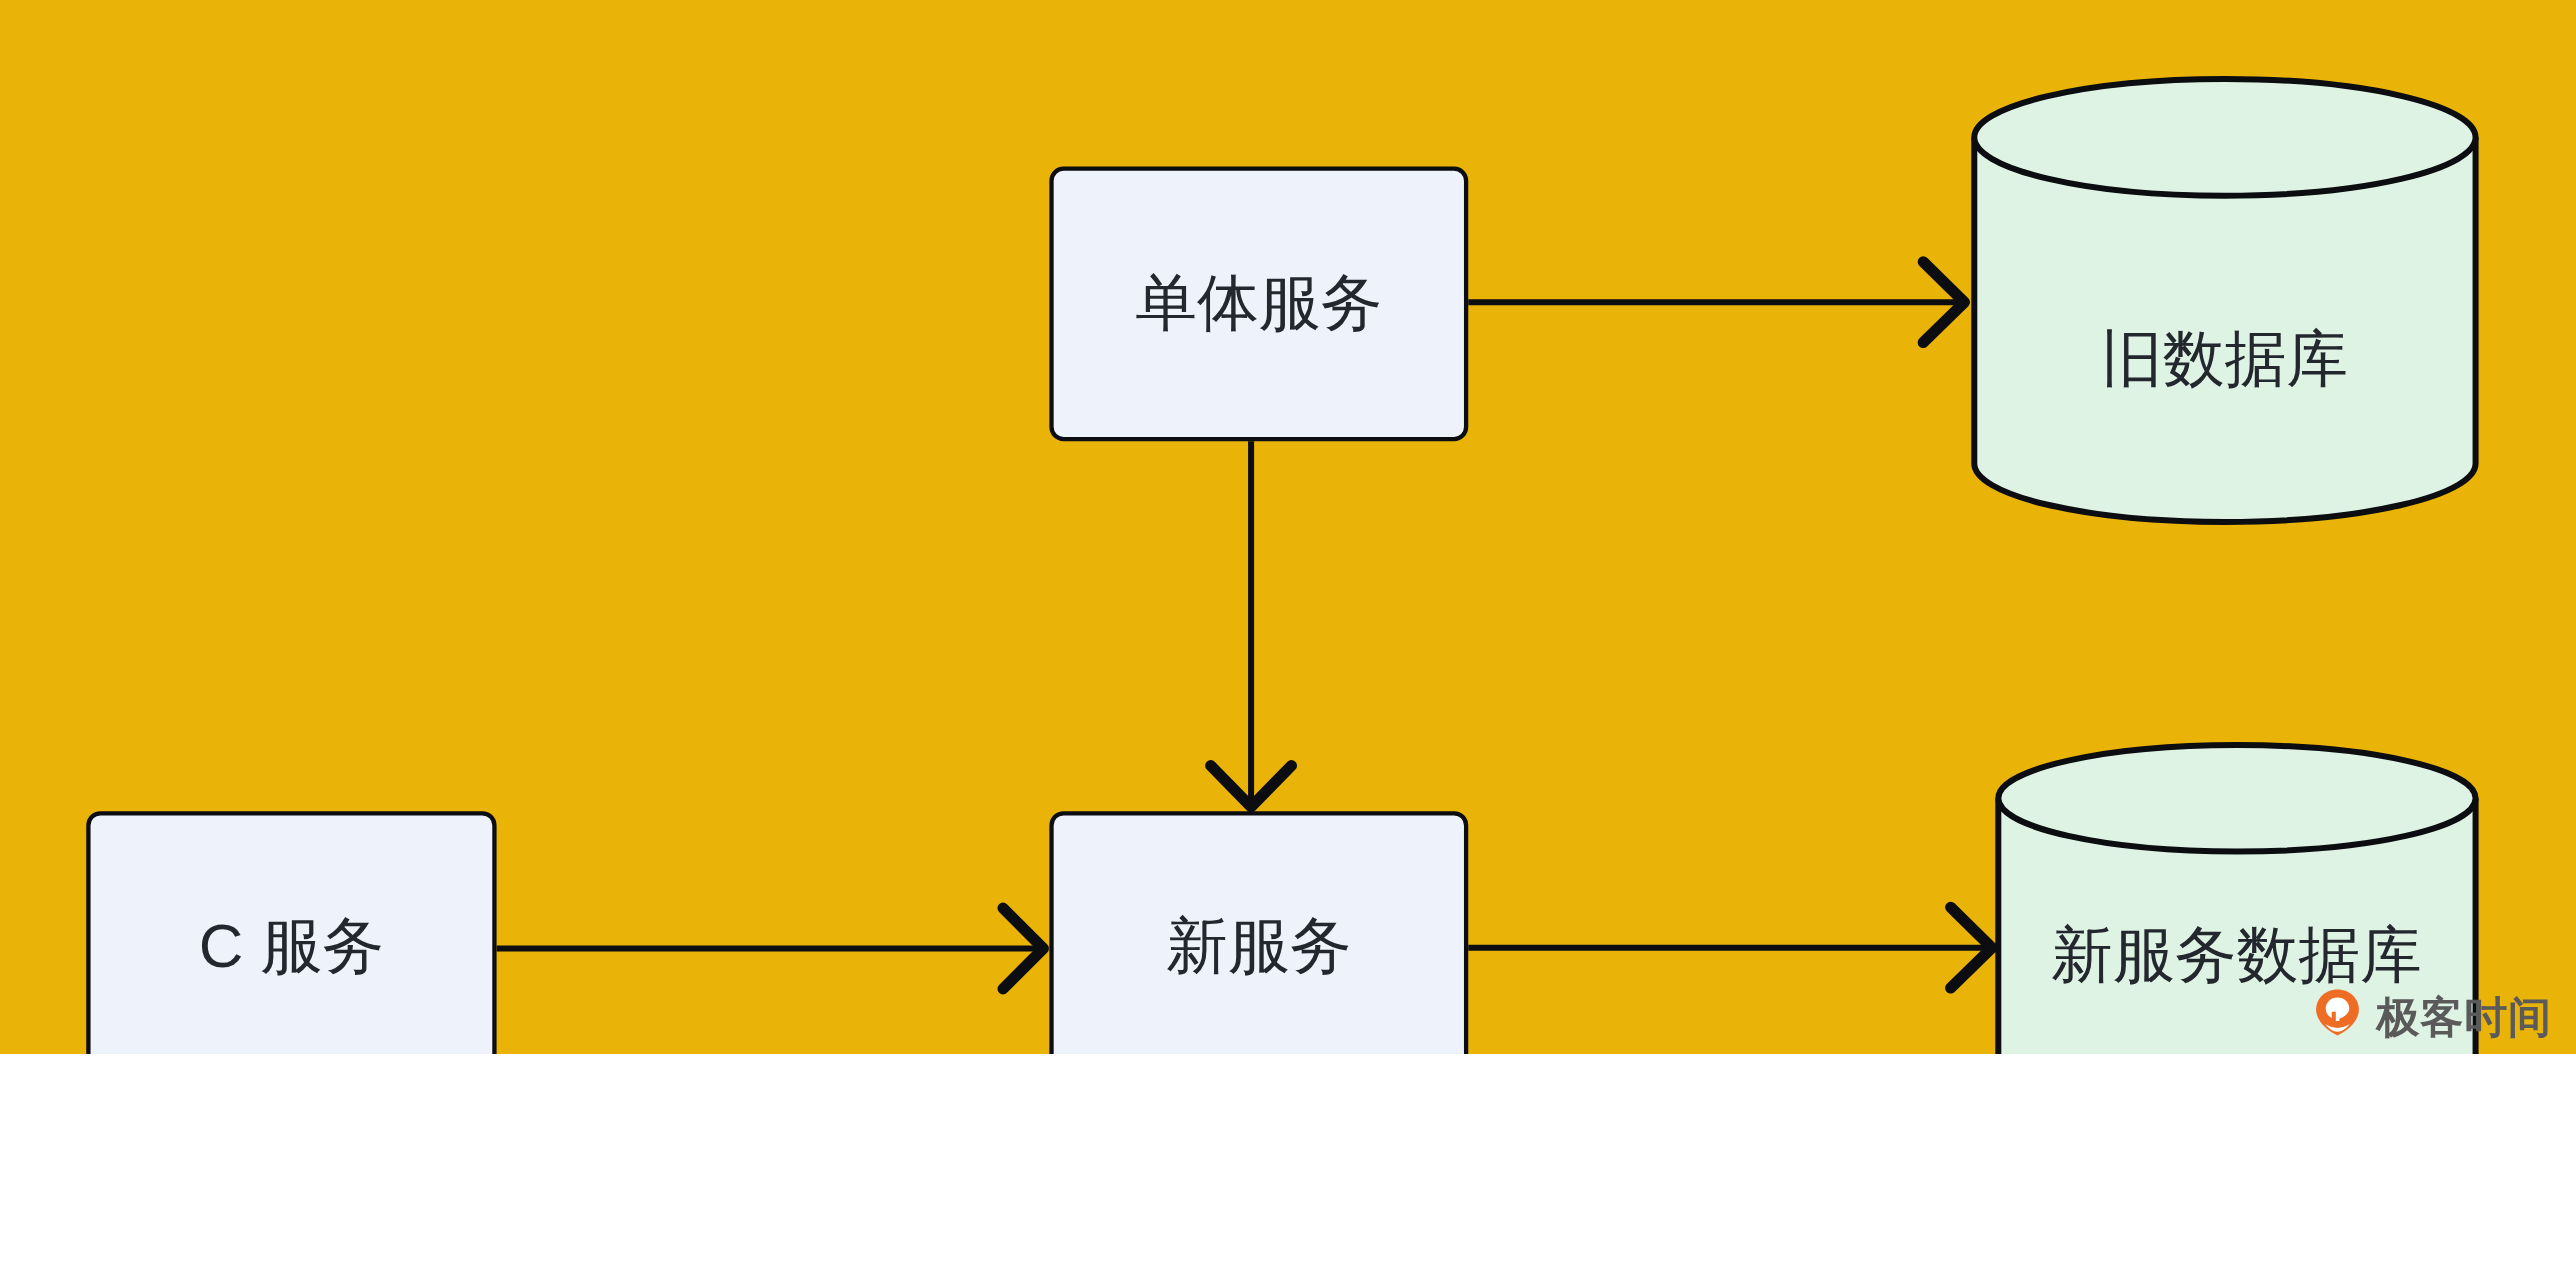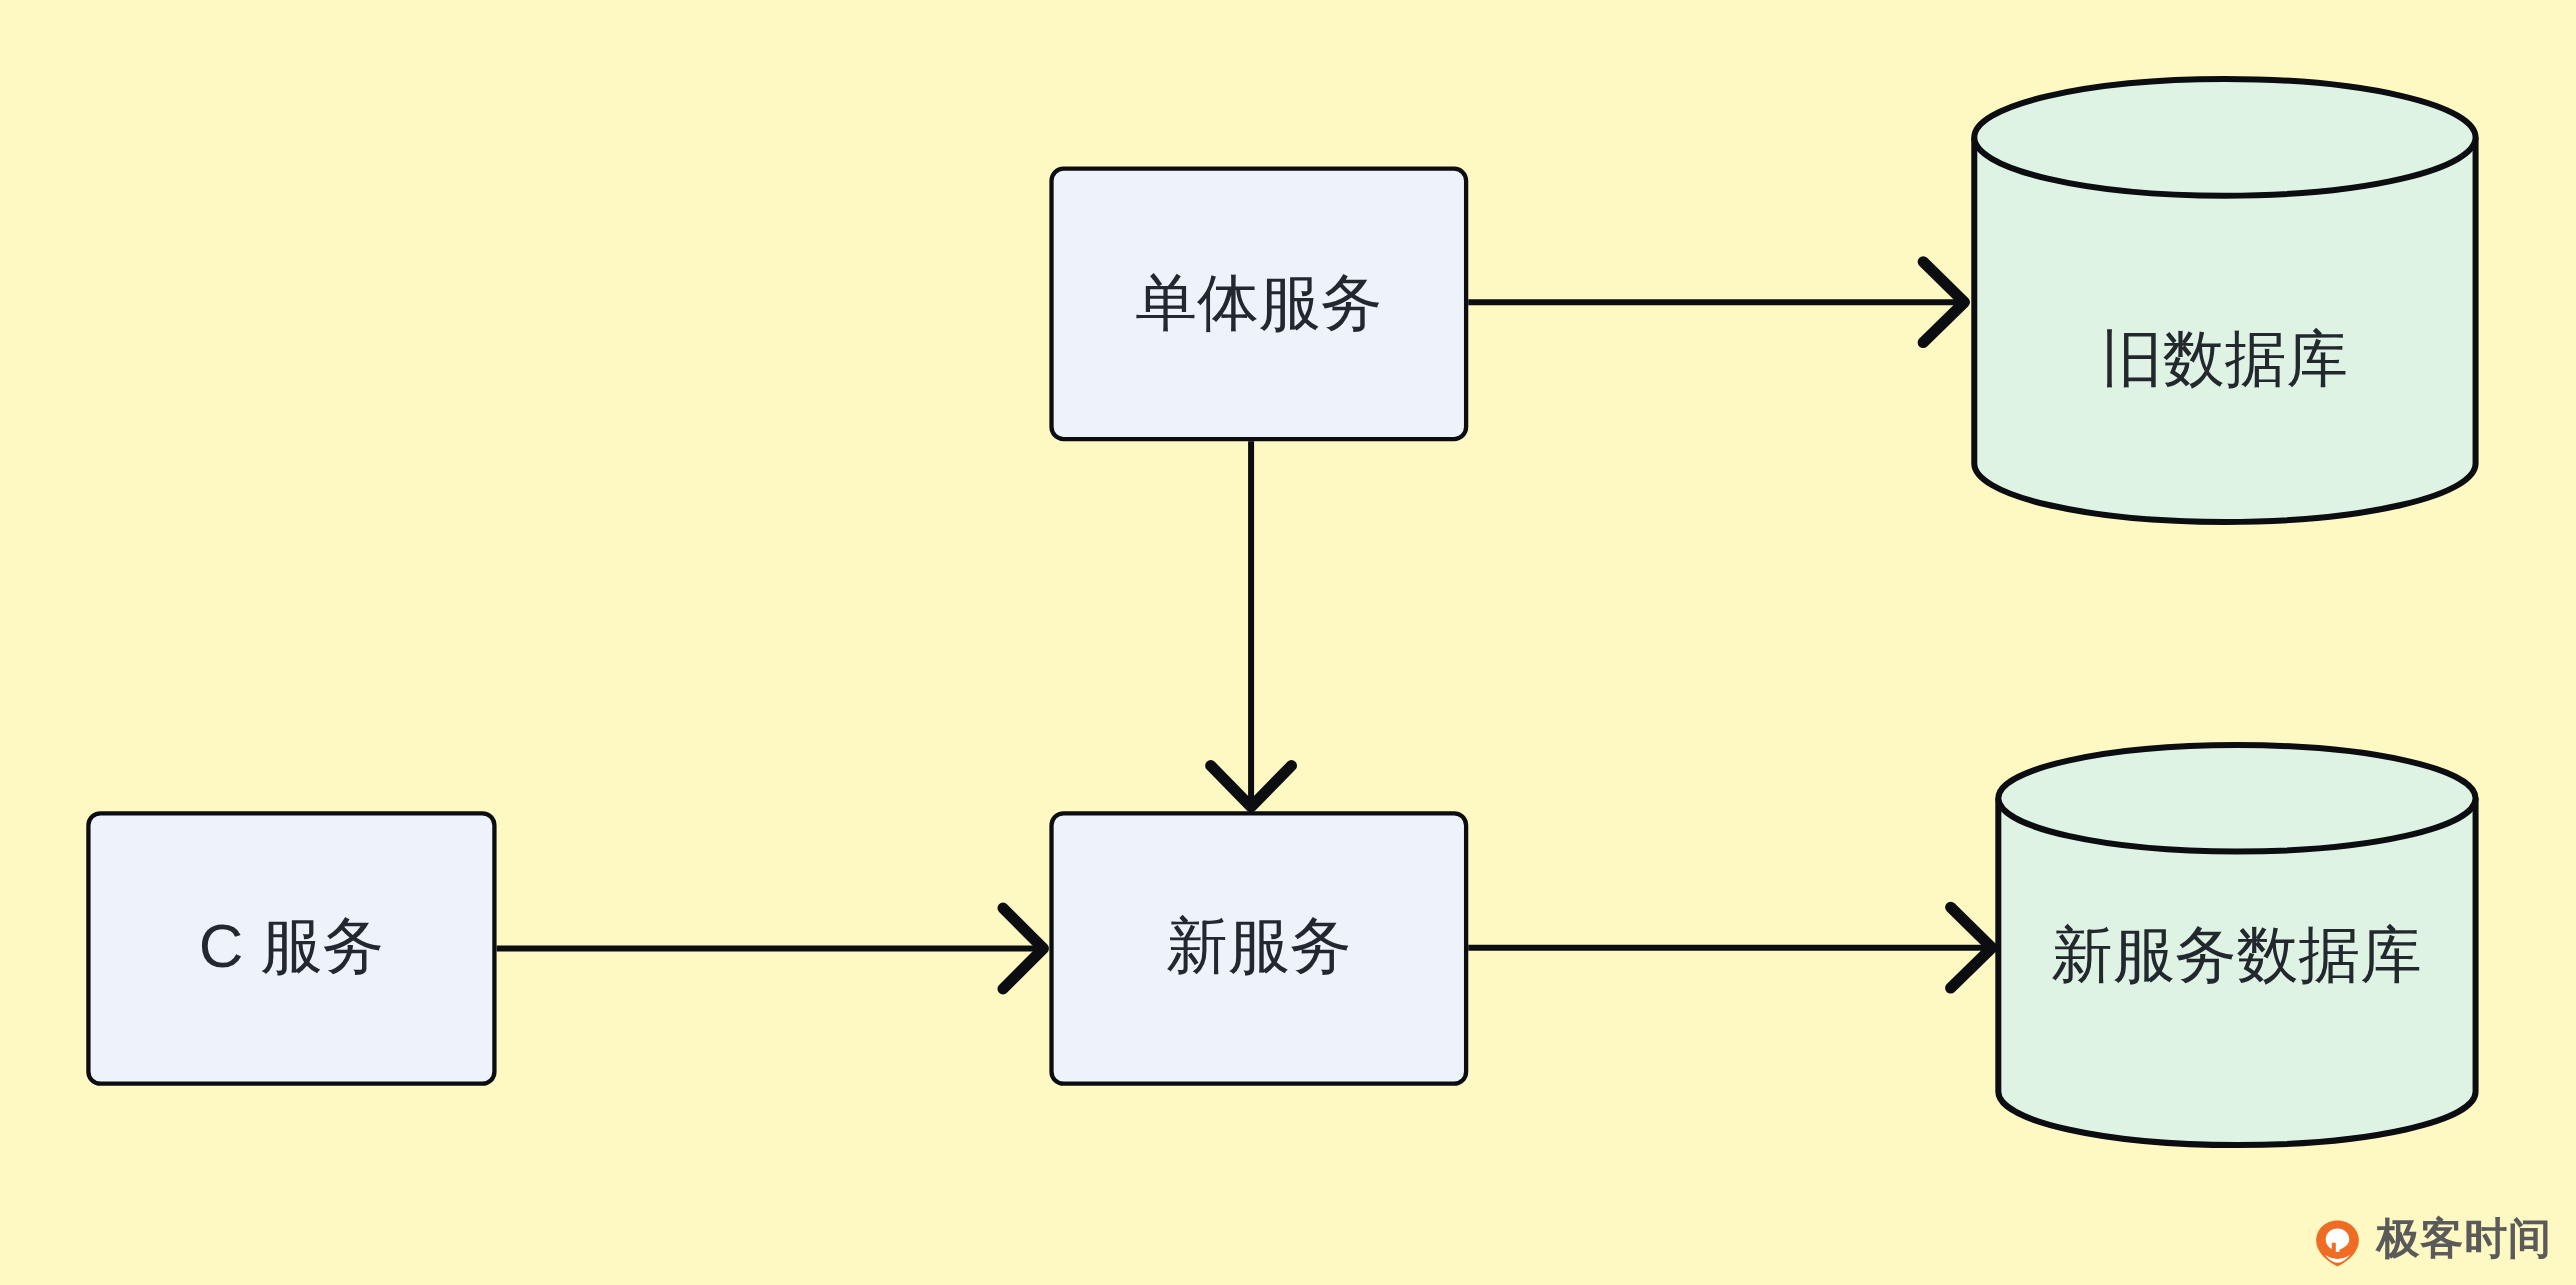--- a/index.html
+++ b/index.html
@@ -7,22 +7,22 @@
     margin: 0;
     padding: 0;
     background: #ffffff;
   }
   body {
     font-family: "Liberation Sans", "DejaVu Sans", sans-serif;
   }
   #canvas {
     position: relative;
     width: 2576px;
-    height: 1285px;
-    background: #fef9c3;
+    height: 1054px;
+    background: #eab308;
     overflow: hidden;
   }
   #diagram-svg {
     position: absolute;
     left: 0;
     top: 0;
     width: 2576px;
     height: 1285px;
     display: block;
   }
@@ -68,21 +68,21 @@
     stroke-linecap: round;
     stroke-linejoin: round;
   }
 
   
   #brand {
     position: absolute;
     right: 24px;
     bottom: 15.5px;
     display: flex;
-    align-items: flex-start;
+    align-items: flex-end;
     gap: 12px;
   }
   #brand .brand-text {
     font-family: "Liberation Sans", "DejaVu Sans", sans-serif;
     font-size: 43px;
     font-weight: 700;
     color: #5a5a5a;
     letter-spacing: 0.9px;
     line-height: 1;
   }

